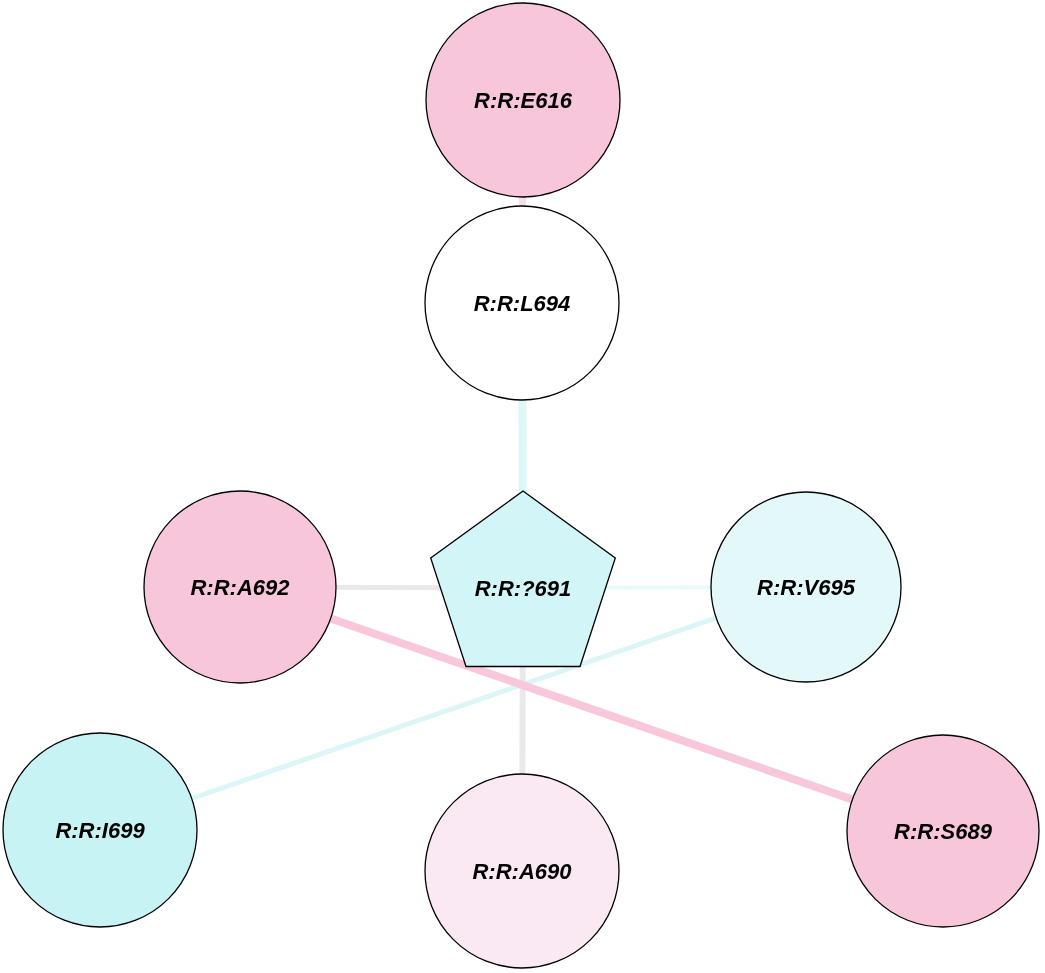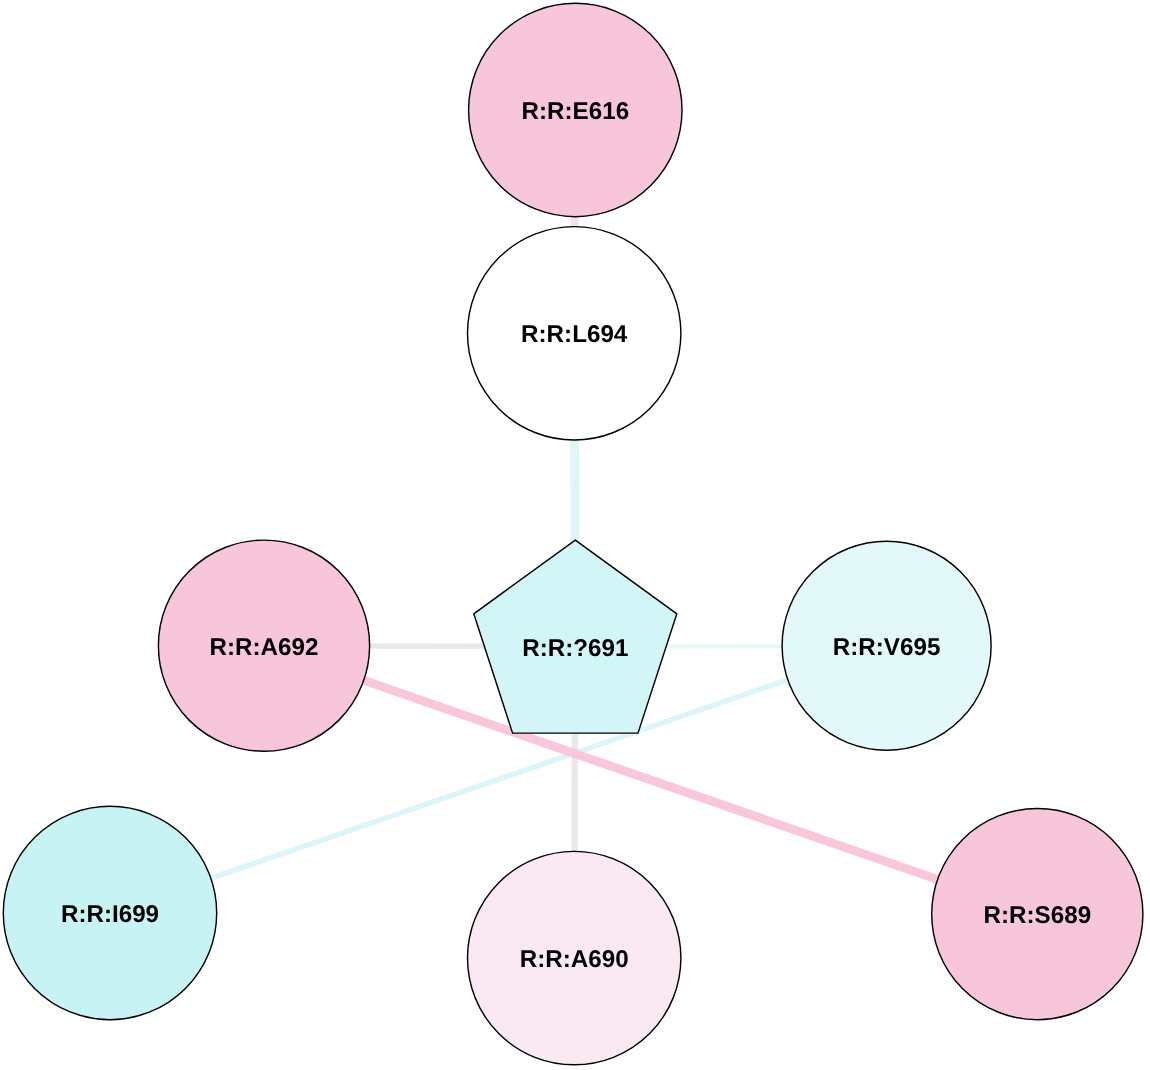--- a/index.html
+++ b/index.html
@@ -7,20 +7,21 @@
     padding: 0;
     background: #ffffff;
     font-family: "Liberation Sans", sans-serif;
   }
   #stage {
     position: relative;
     width: 1045px;
     height: 973px;
     background: #ffffff;
     overflow: hidden;
+    font-style: italic;
   }
   svg { display: block; }
   .node-label {
     font-family: "Liberation Sans", "DejaVu Sans", sans-serif;
     font-weight: bold;
     pointer-events: none;
   }
 </style>
 </head>
 <body>

